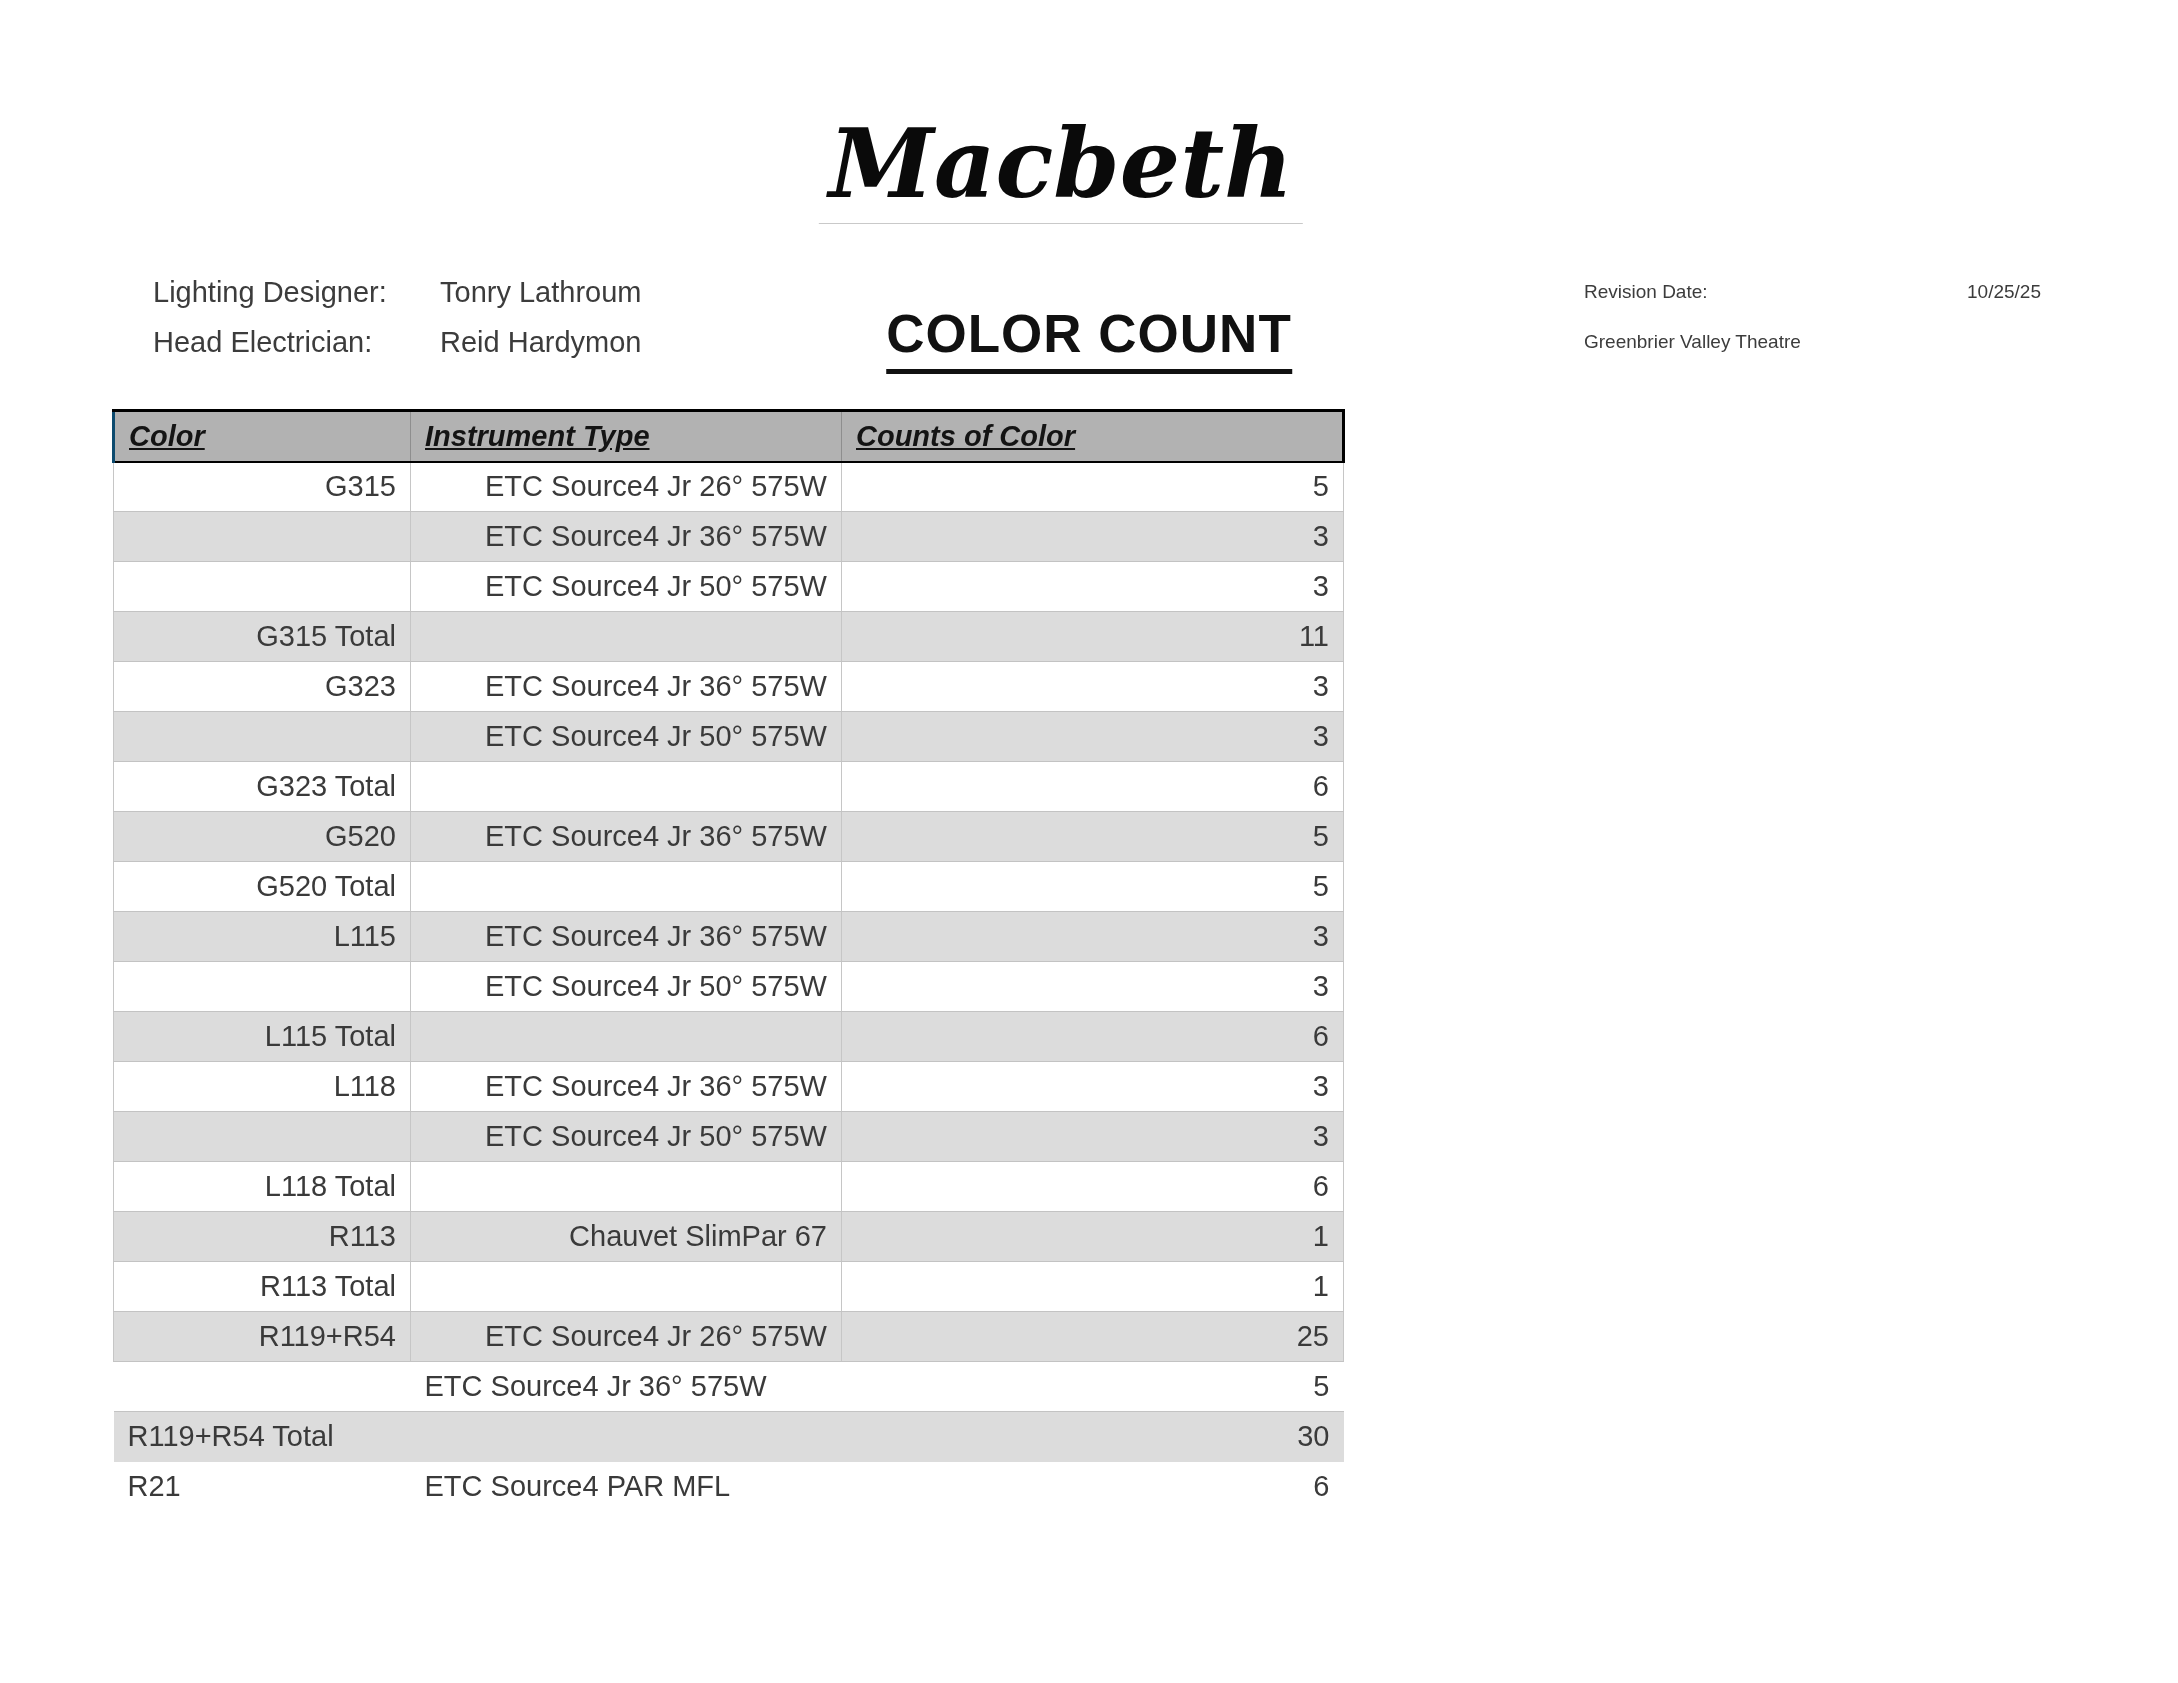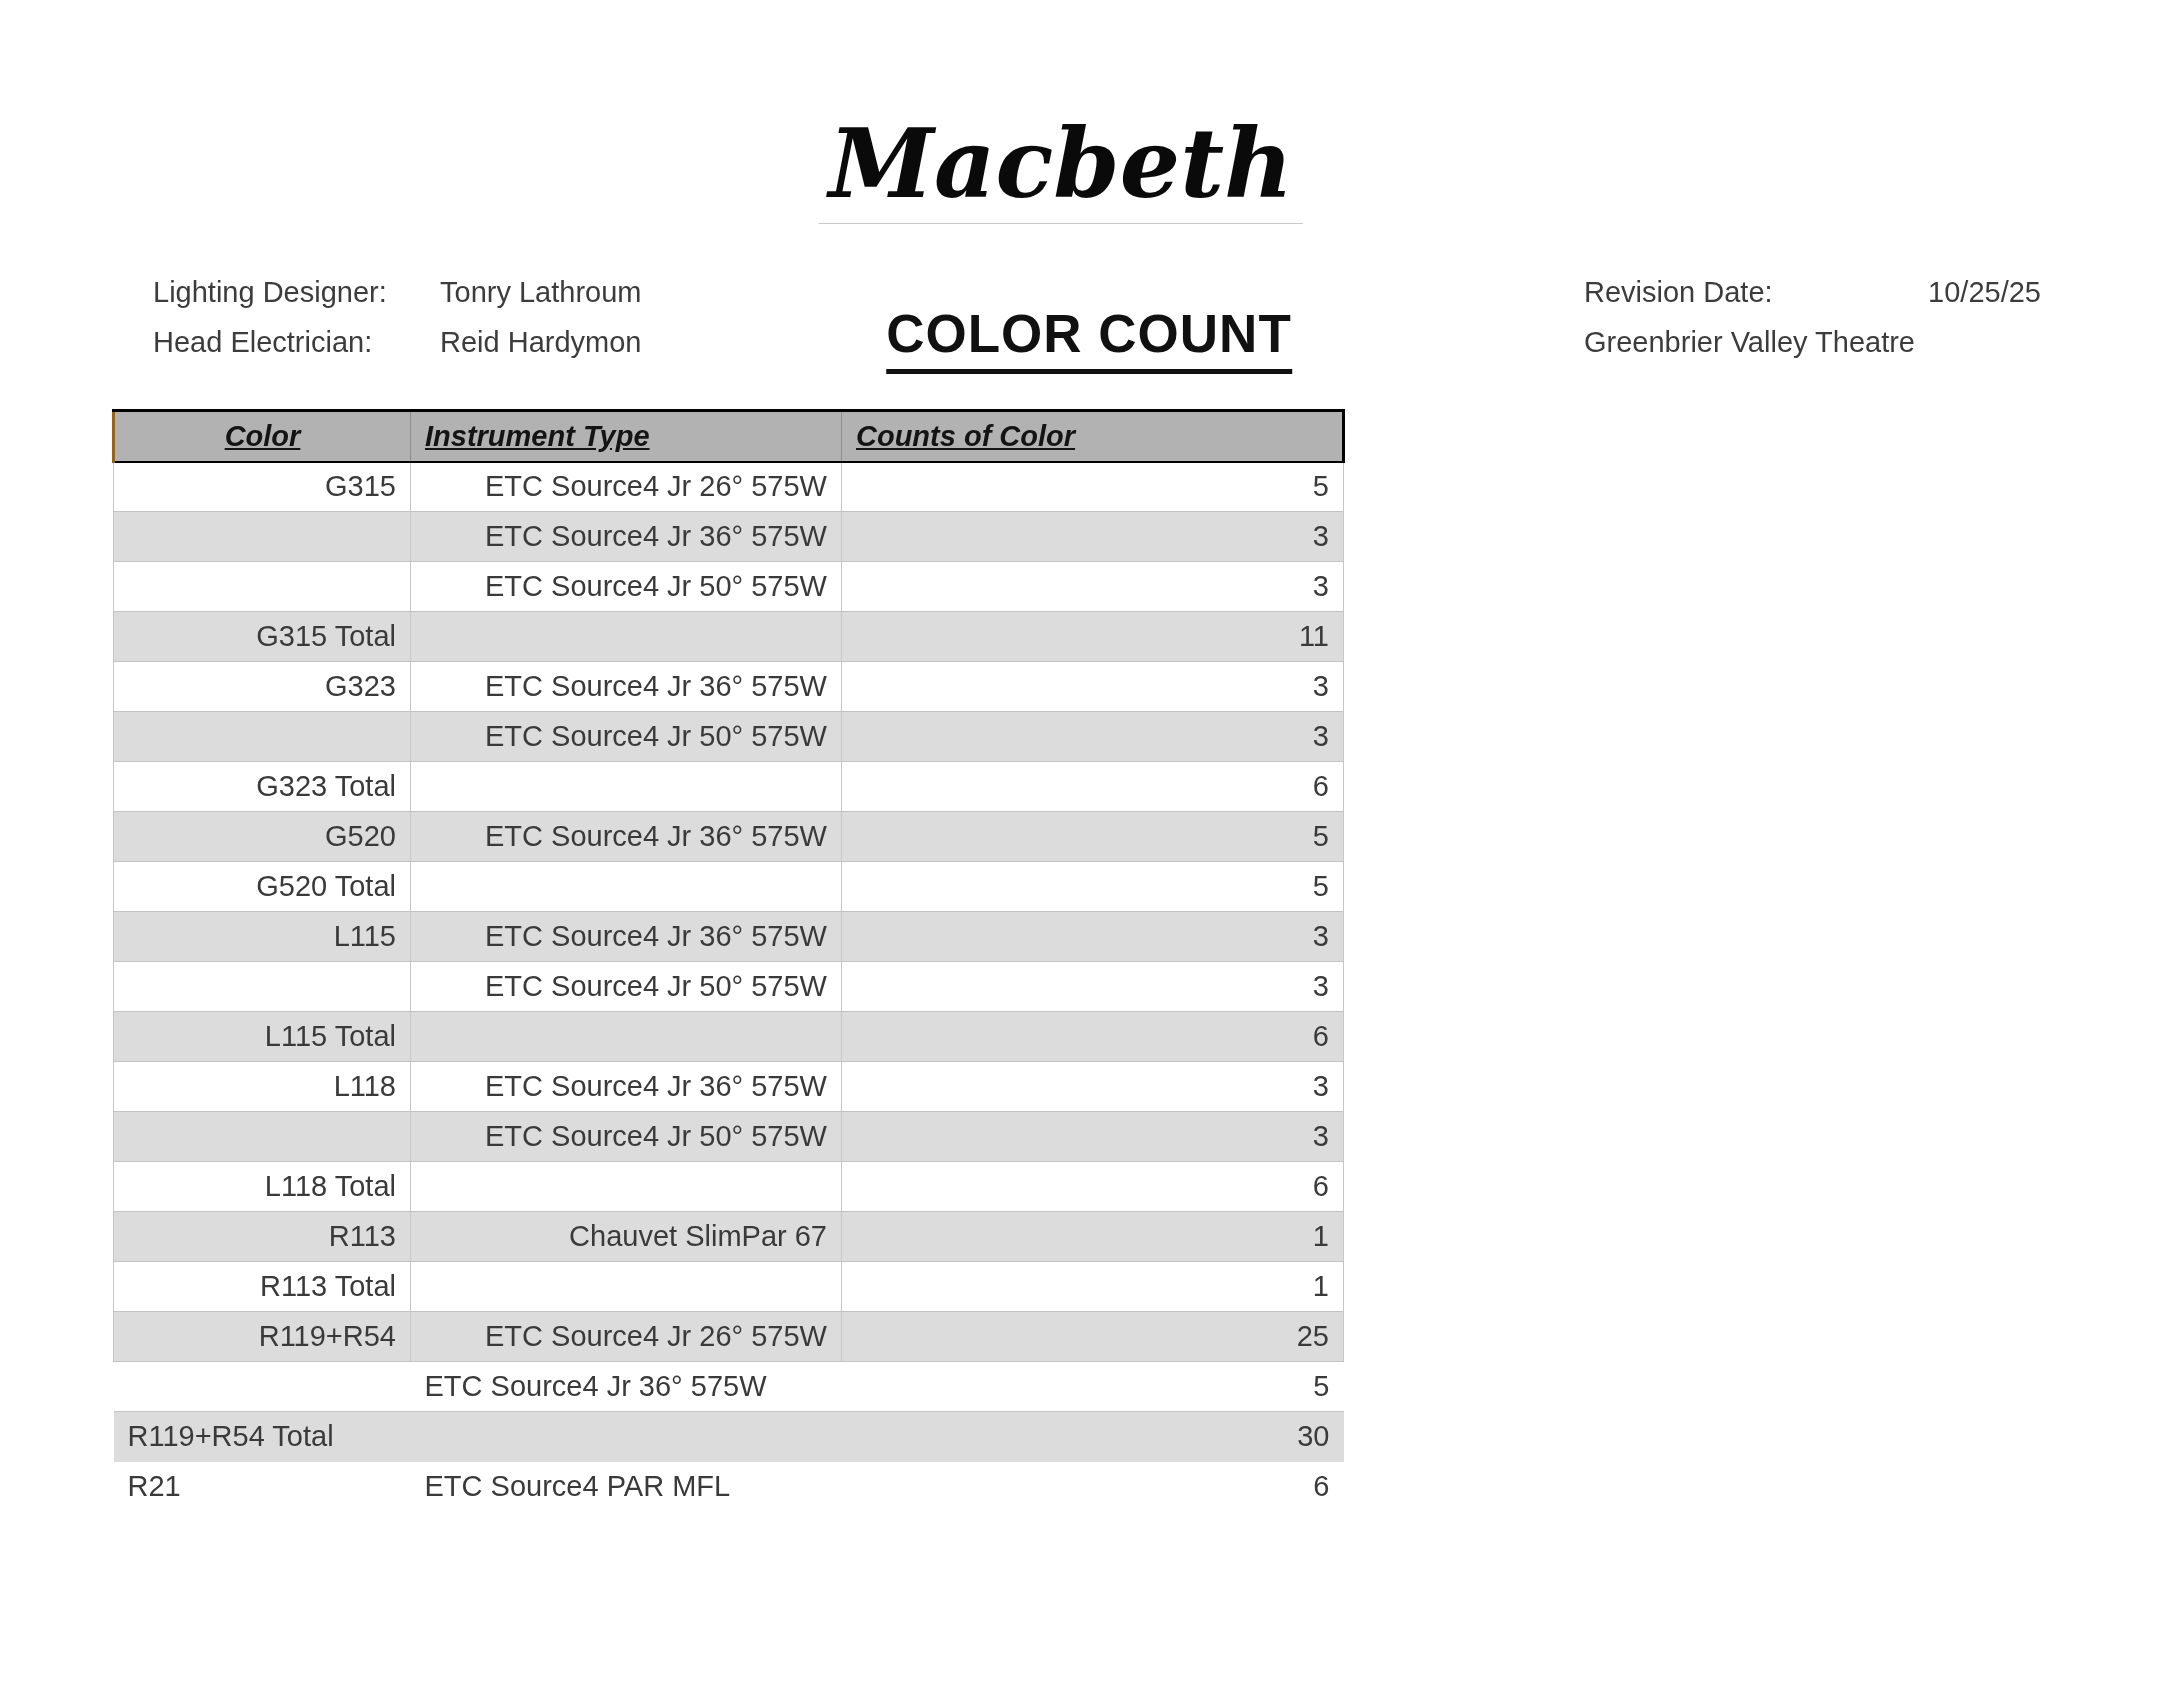--- a/index.html
+++ b/index.html
@@ -46,21 +46,21 @@
     top: 267px; left: 124px;
     font-size: 29px;
     color: #3c3c3c;
   }
   .info-left .row { display: flex; height: 50px; align-items: center; margin-left: 29px; }
   .info-left .lbl { width: 287px; }
   .info-right {
     position: absolute;
     top: 267px; left: 1584px;
     width: 457px;
-    font-size: 29px;
+    font-size: 19px;
     color: #3c3c3c;
   }
   .info-right .row { display: flex; height: 50px; align-items: center; justify-content: space-between; }
 
   
   .count-table {
     position: absolute;
     top: 409px; left: 112px;
     width: 1230px;
     border-collapse: collapse;
@@ -72,21 +72,21 @@
     background: #b2b2b2;
     color: #141414;
     font-weight: bold;
     font-style: italic;
     text-decoration: underline;
     text-align: left;
     padding: 0 14px;
     border-top: 3px solid #000;
     border-bottom: 2px solid #000;
   }
-  .count-table th:first-child  { border-left: 3px solid #a16207; text-align: center; }
+  .count-table th:first-child  { border-left: 3px solid #0c4a6e; }
   .count-table th:last-child   { border-right: 3px solid #000; }
   .count-table th + th         { border-left: 1px solid #8e8e8e; }
 
   .count-table td {
     height: 50px;
     padding: 0 14px;
     vertical-align: middle;
     color: #3a3a3a;
     white-space: nowrap;
     overflow: hidden;

